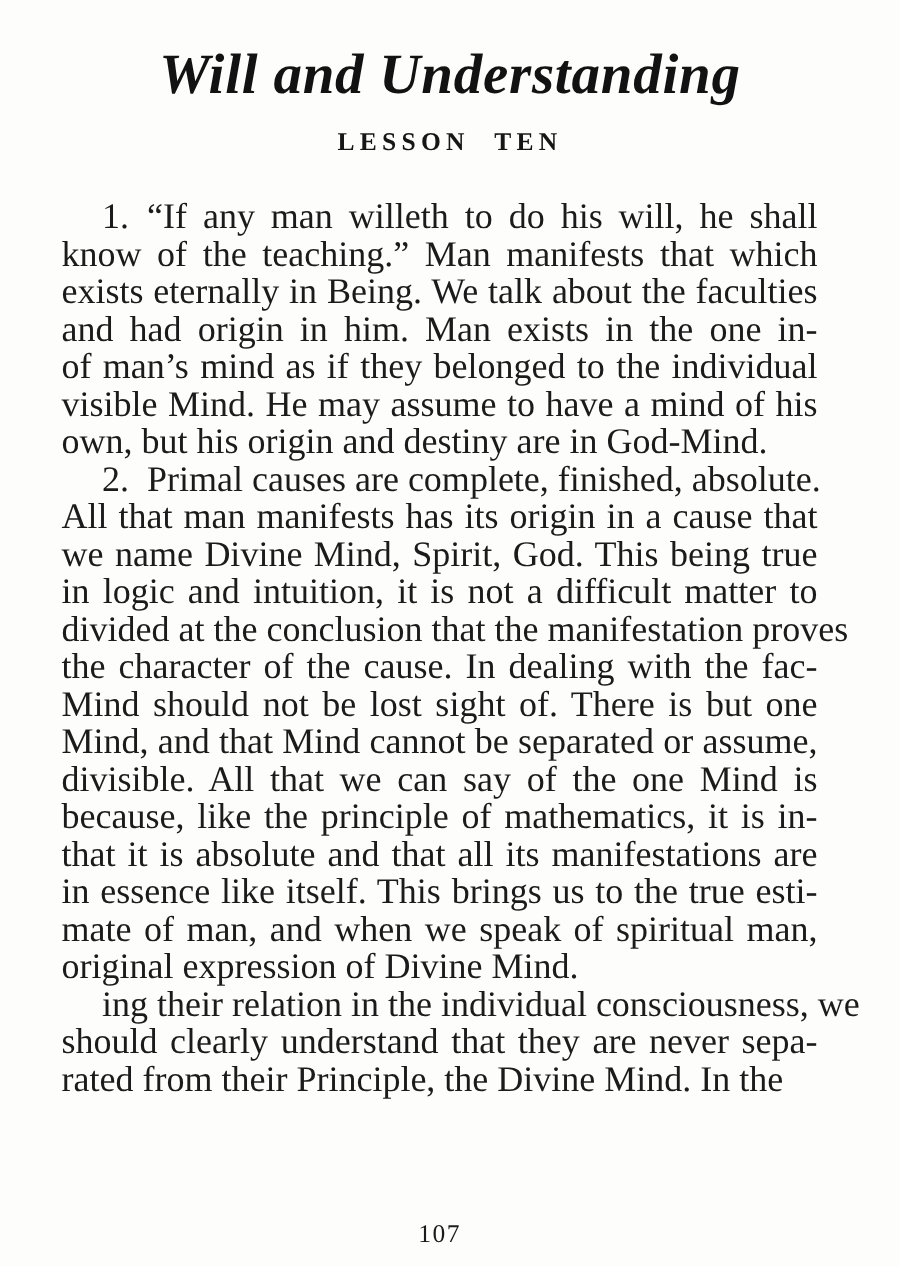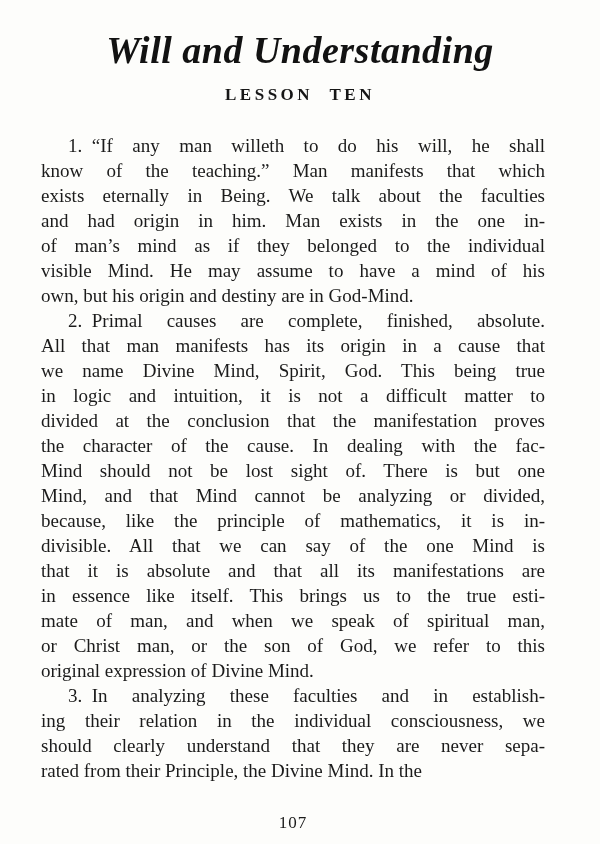--- a/index.html
+++ b/index.html
@@ -32,21 +32,21 @@
     text-align: center;
     font-size: 17px;
     font-weight: 600;
     letter-spacing: 3.5px;
     word-spacing: 9px;
     color: #161616;
   }
   .text-column {
     margin: 28px 55px 0 41px;
     width: 504px;
-    font-size: 19px;
+    font-size: 24px;
   }
   .para {
     margin: 0;
   }
   .line {
     line-height: 25px;
     text-align: justify;
     text-align-last: justify;
     white-space: nowrap; 
   }
@@ -87,31 +87,29 @@
         <div class="line last">own, but his origin and destiny are in God-Mind.</div>
       </div>
     <div class="para">
         <div class="line">2. Primal causes are complete, finished, absolute.</div>
         <div class="line">All that man manifests has its origin in a cause that</div>
         <div class="line">we name Divine Mind, Spirit, God. This being true</div>
         <div class="line">in logic and intuition, it is not a difficult matter to</div>
         <div class="line">divided at the conclusion that the manifestation proves</div>
         <div class="line">the character of the cause. In dealing with the fac-</div>
         <div class="line">Mind should not be lost sight of. There is but one</div>
-        <div class="line">Mind, and that Mind cannot be analyzing or divided,</div>
+        <div class="line">Mind, and that Mind cannot be separated or assume,</div>
+        <div class="line">divisible. All that we can say of the one Mind is</div>
         <div class="line">because, like the principle of mathematics, it is in-</div>
-        <div class="line">divisible. All that we can say of the one Mind is</div>
         <div class="line">that it is absolute and that all its manifestations are</div>
         <div class="line">in essence like itself. This brings us to the true esti-</div>
         <div class="line">mate of man, and when we speak of spiritual man,</div>
-        <div class="line">or Christ man, or the son of God, we refer to this</div>
         <div class="line last">original expression of Divine Mind.</div>
       </div>
     <div class="para">
-        <div class="line">3. In analyzing these faculties and in establish-</div>
         <div class="line">ing their relation in the individual consciousness, we</div>
         <div class="line">should clearly understand that they are never sepa-</div>
         <div class="line last">rated from their Principle, the Divine Mind. In the</div>
       </div>
   </div>
 
   <div class="page-number">107</div>
 </div>
 
 </body></html>

